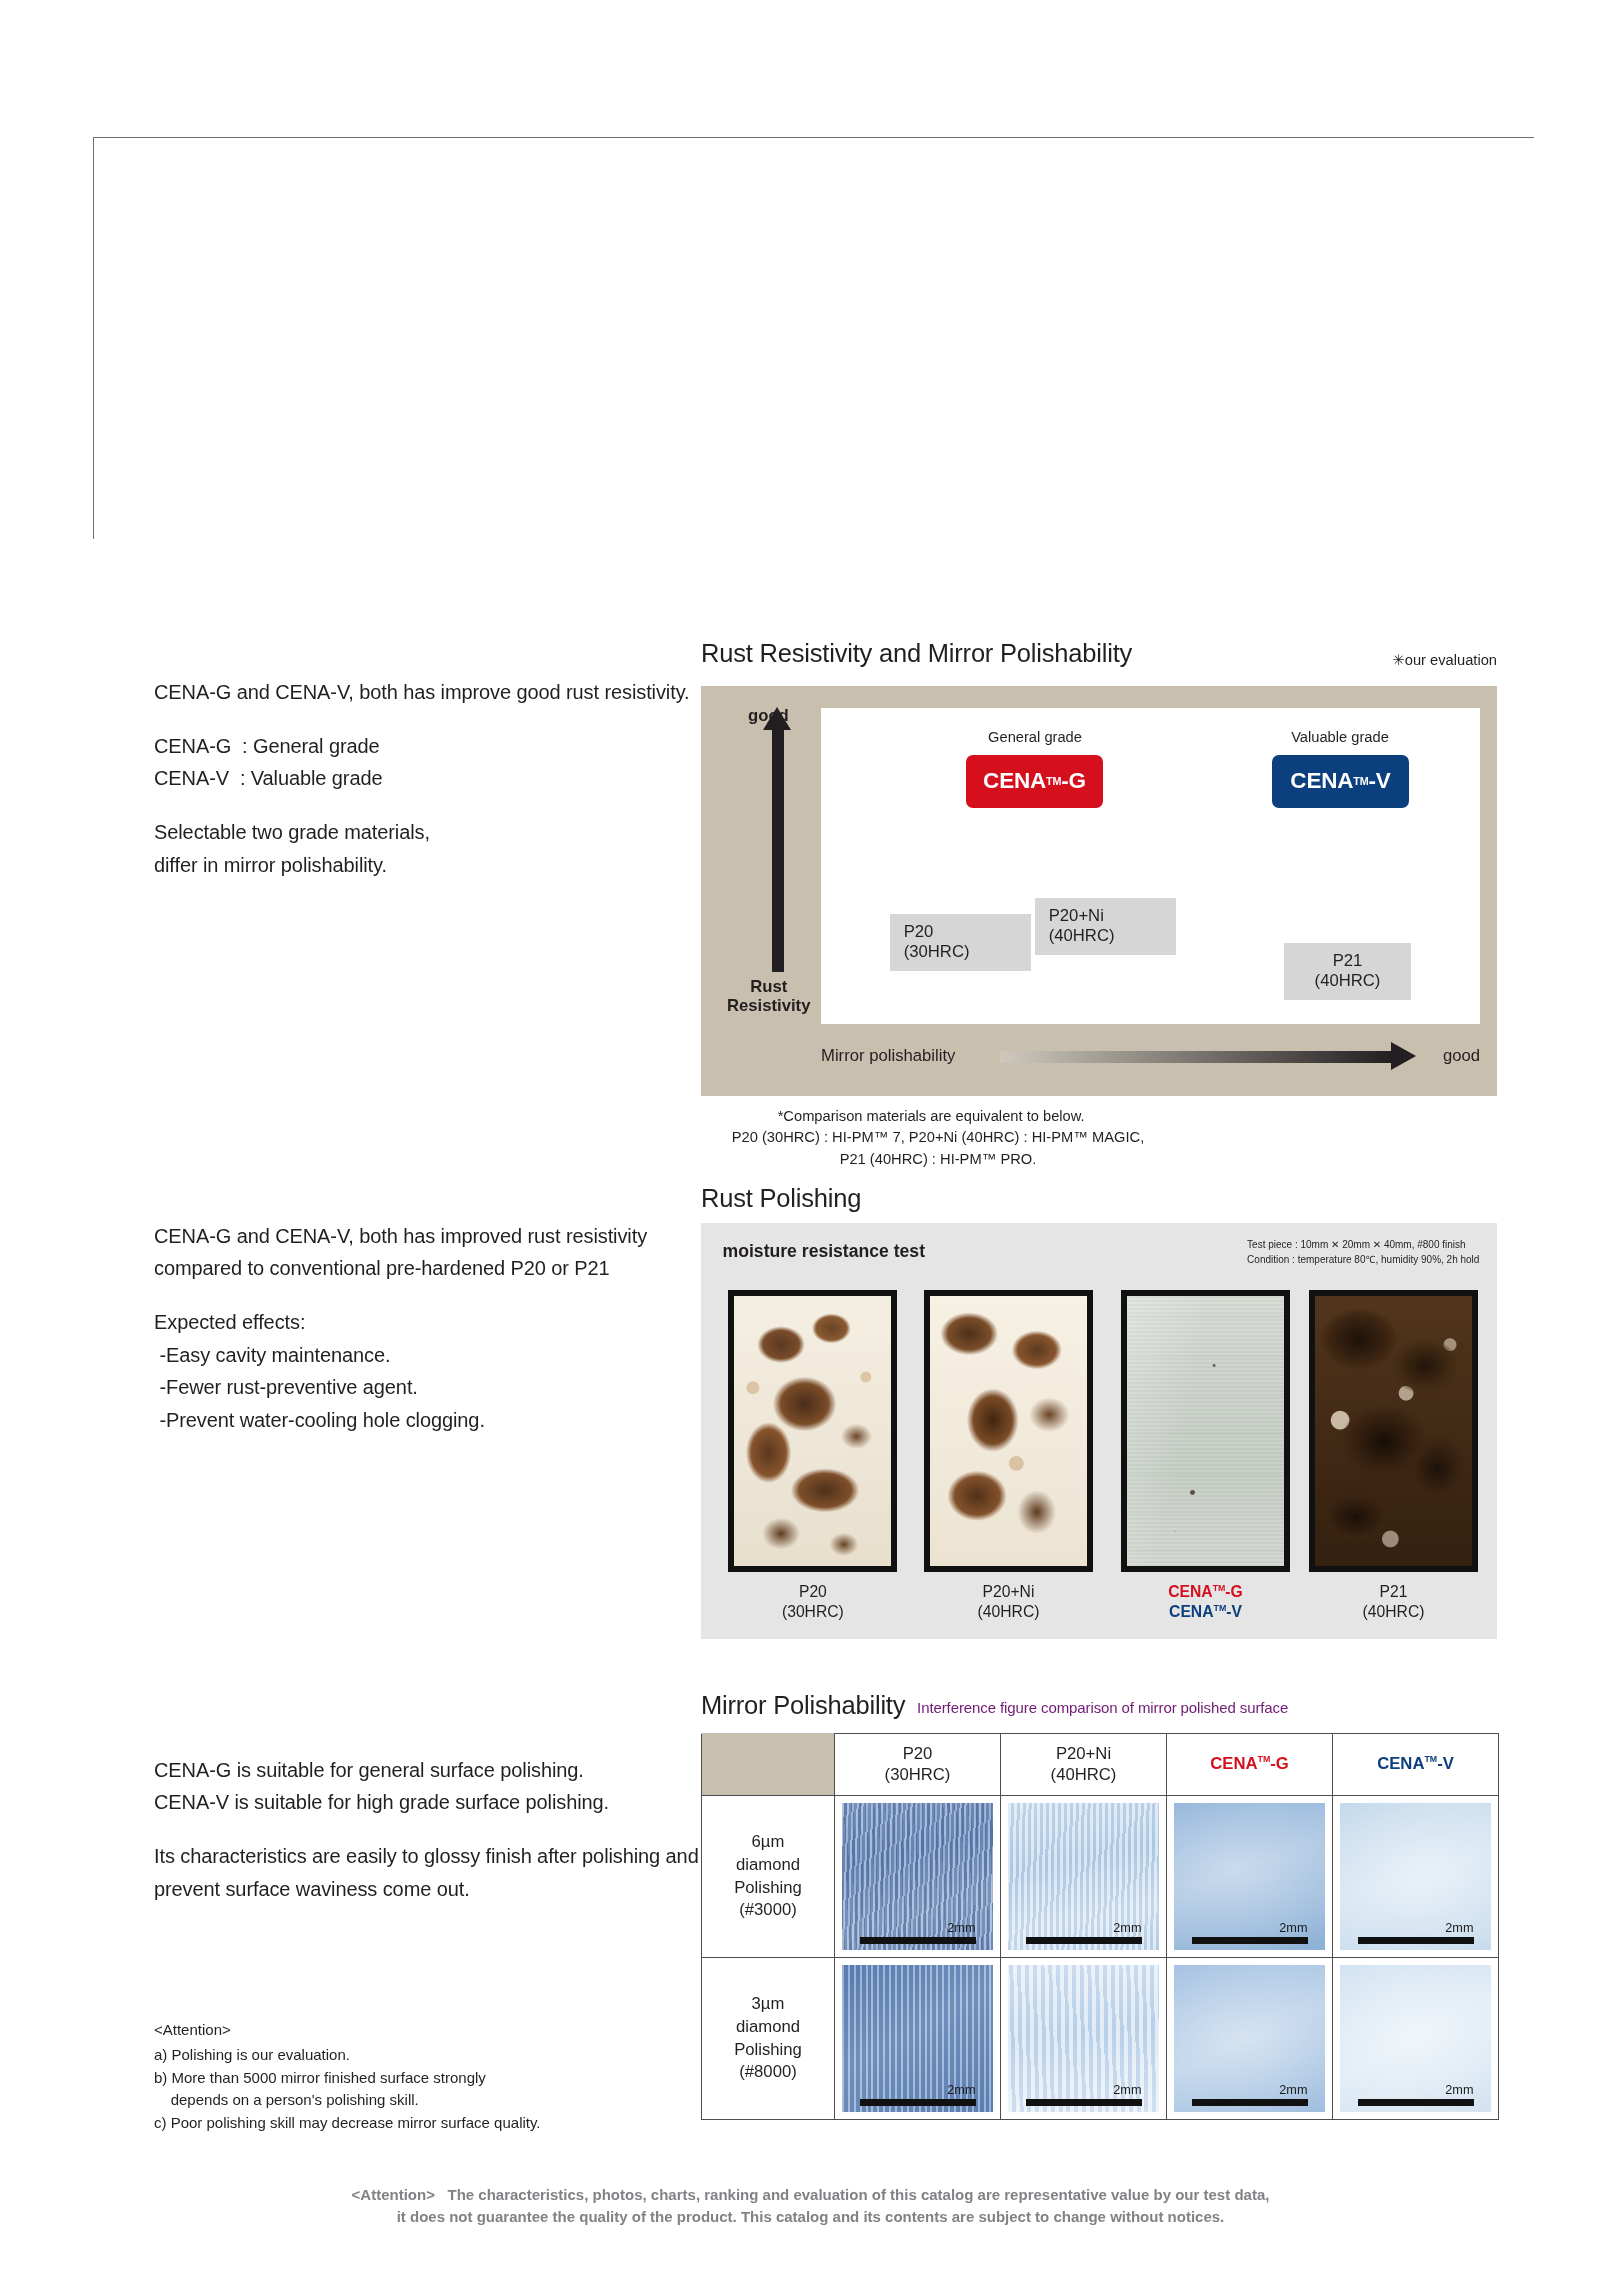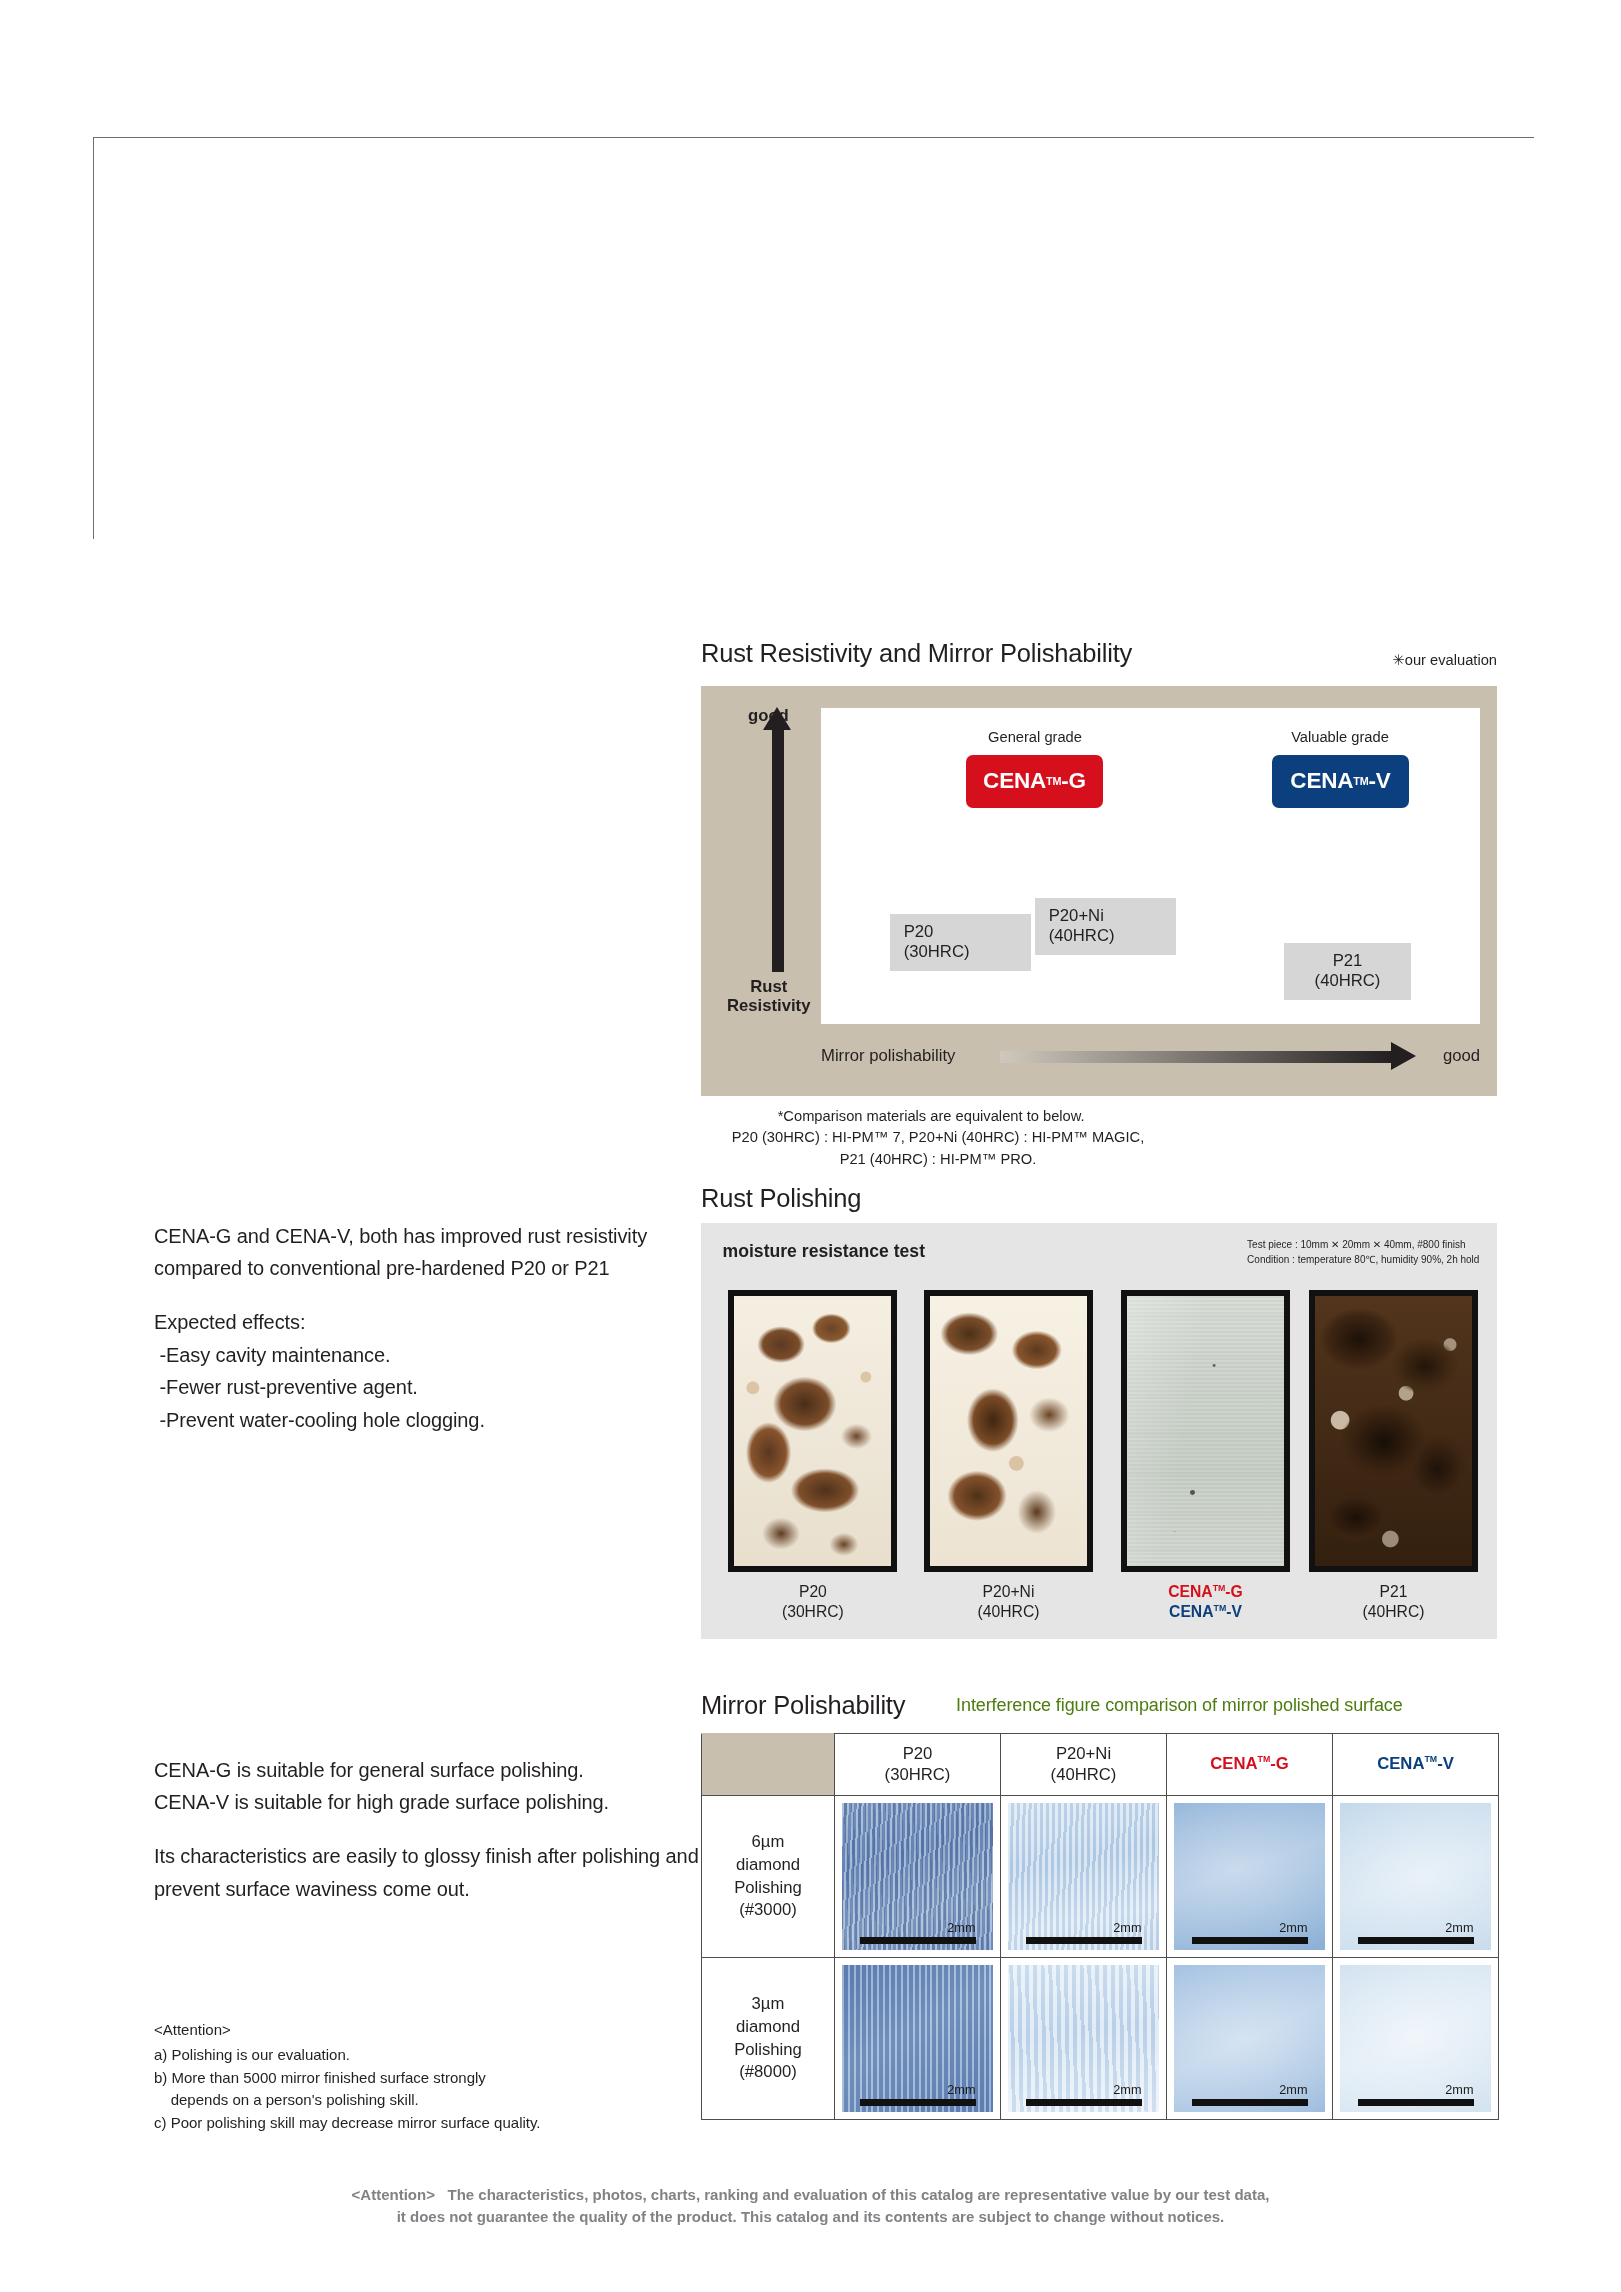--- a/index.html
+++ b/index.html
@@ -63,24 +63,23 @@
   #attention-block .a-title { margin-bottom: 2px; }
   #attention-block div { white-space: pre-wrap; }
   #attention-block .indent { padding-left: 16.7px; }
 
   .sec-title {
     font-size: 25.5px;
     color: #231f20;
     letter-spacing: -0.2px;
   }
   .sec-sub {
-    font-size: 18px;
-    color: #4d7c0f;
+    font-size: 15px;
+    color: #701a75;
     letter-spacing: -0.1px;
-    margin-left: 39px;
   }
   .sec-note-right {
     font-size: 14.7px;
     color: #231f20;
   }
 
   
   #sec1-header {
     position: absolute;
     left: 701px;
@@ -460,20 +459,27 @@
   #footer .ftxt { display: block; font-weight: bold; }
 </style>
 </head>
 <body>
 
 <div class="page">
 
   <div class="corner-rule-h"></div>
   <div class="corner-rule-v"></div>
 
+  <div class="left-col" id="left-block-1">
+    <p style="white-space:pre-wrap">CENA-G and CENA-V, both has improve good rust resistivity.</p>
+    <p style="white-space:pre-wrap">CENA-G  : General grade
+CENA-V  : Valuable grade</p>
+    <p style="white-space:pre-wrap">Selectable two grade materials,
+differ in mirror polishability.</p>
+  </div>
 
   <div class="left-col" id="left-block-2">
     <p style="white-space:pre-wrap">CENA-G and CENA-V, both has improved rust resistivity compared to conventional pre-hardened P20 or P21</p>
     <p style="white-space:pre-wrap">Expected effects:
  -Easy cavity maintenance.
  -Fewer rust-preventive agent.
  -Prevent water-cooling hole clogging.</p>
   </div>
 
   <div class="left-col" id="left-block-3">

